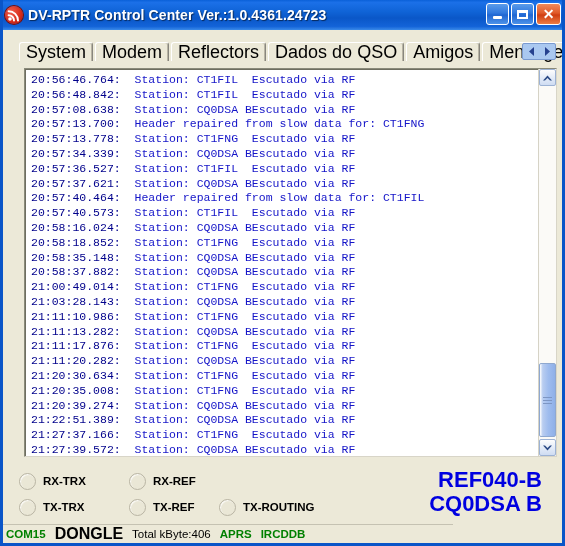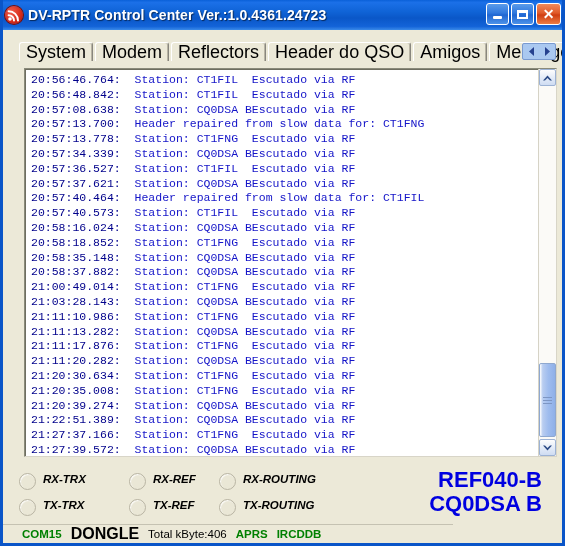--- a/index.html
+++ b/index.html
@@ -226,21 +226,21 @@
     width: 533px;
     height: 52px;
   }
   .led-row {
     display: flex;
     align-items: center;
     height: 26px;
   }
   .led-item {
     display: flex;
-    font-style: italic;
+    align-items: center;
   }
   .led-item.c1 { width: 110px; }
   .led-item.c2 { width: 90px; }
   .led { 
     width: 15px; height: 15px; border-radius: 50%;
     background: #eae7d6;
     border: 1px solid #b9b5a4;
     box-shadow: inset 1px 1px 1px rgba(255,255,255,.8);
     margin-right: 7px;
     flex: 0 0 auto;
@@ -270,21 +270,21 @@
     position: absolute;
     left: 0;
     bottom: 0;
     width: 453px;
     height: 19px;
     margin-left: -3px;
     background: #ece9d8;
     border-top: 1px solid #c5c2b2;
     display: flex;
     align-items: center;
-    padding-left: 22px;
+    padding-left: 6px;
     box-sizing: border-box;
     gap: 9px;
   }
   .st-green { color: #008000; font-size: 11.5px; font-weight: bold; }
   .st-black { color: #000000; font-size: 16px; font-weight: bold; }
   .st-plain { color: #000000; font-size: 11.5px; }
 </style>
 </head>
 <body>
 
@@ -309,21 +309,21 @@
       <div class="win-btn close">
         <span class="glyph-close">✕</span>
       </div>
     </div>
   </div>
 
   <div class="tabstrip">
     <div class="tab"><span>System</span></div>
     <div class="tab"><span>Modem</span></div>
     <div class="tab"><span>Reflectors</span></div>
-    <div class="tab"><span>Header do QSO</span></div>
+    <div class="tab"><span>Dados do QSO</span></div>
     <div class="tab"><span>Amigos</span></div>
     <div class="tab"><span>Mensagens</span></div>
     <div class="tab active">
         <span class="tab-focus">Historico</span>
       </div>
     <div class="tab"><span>Estatisticas</span></div>
 
     <div class="tab-spin">
       <div>
         <svg width="7" height="9" viewBox="0 0 7 9">
@@ -366,24 +366,20 @@
   <div class="led-panel">
     <div class="led-row">
       <div class="led-item c1">
         <div class="led"></div>
         <span class="led-label">RX-TRX</span>
       </div>
       <div class="led-item c2">
         <div class="led"></div>
         <span class="led-label">RX-REF</span>
       </div>
-      <div class="led-item">
-        <div class="led"></div>
-        <span class="led-label">RX-ROUTING</span>
-      </div>
     </div>
     <div class="led-row">
       <div class="led-item c1">
         <div class="led"></div>
         <span class="led-label">TX-TRX</span>
       </div>
       <div class="led-item c2">
         <div class="led"></div>
         <span class="led-label">TX-REF</span>
       </div>

